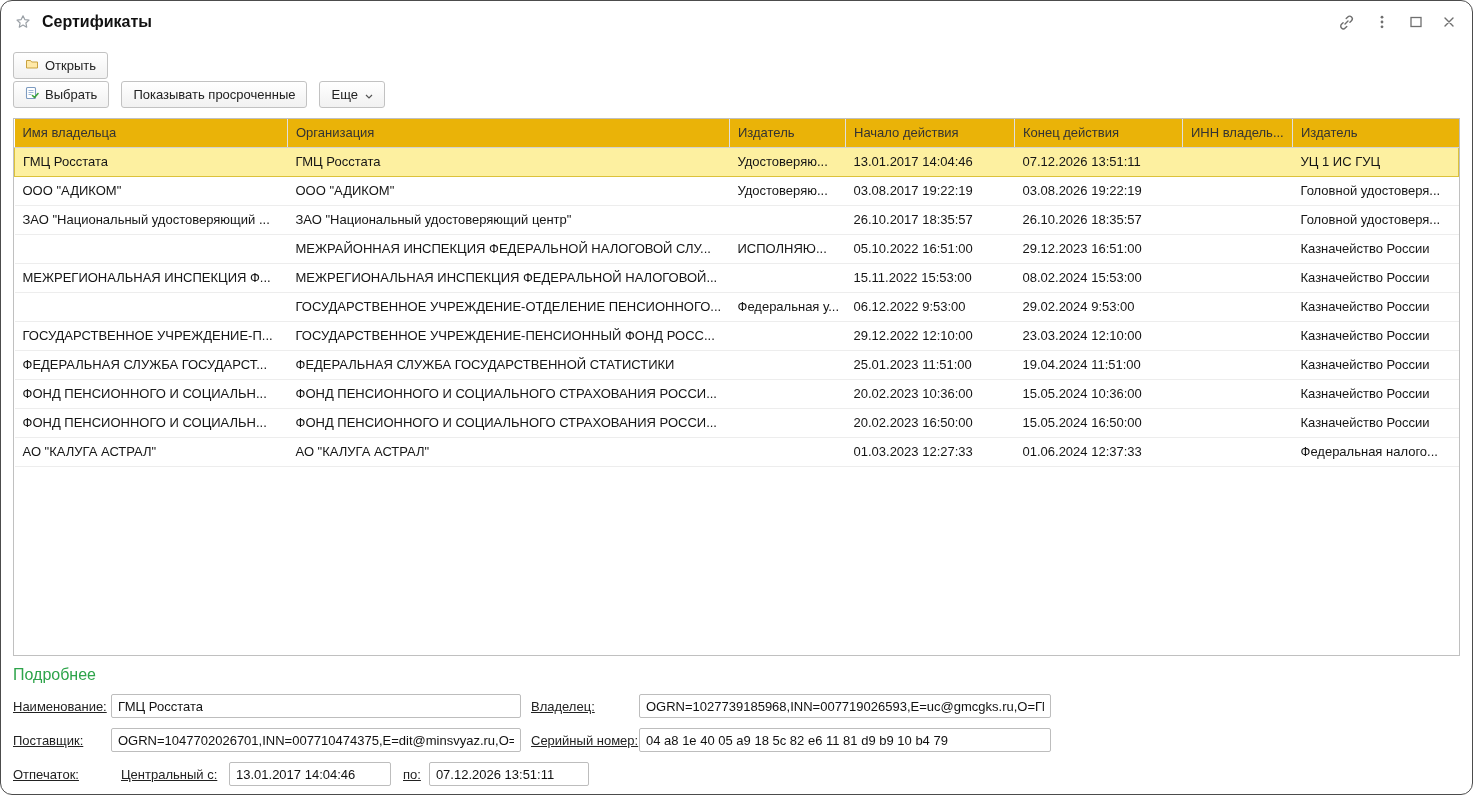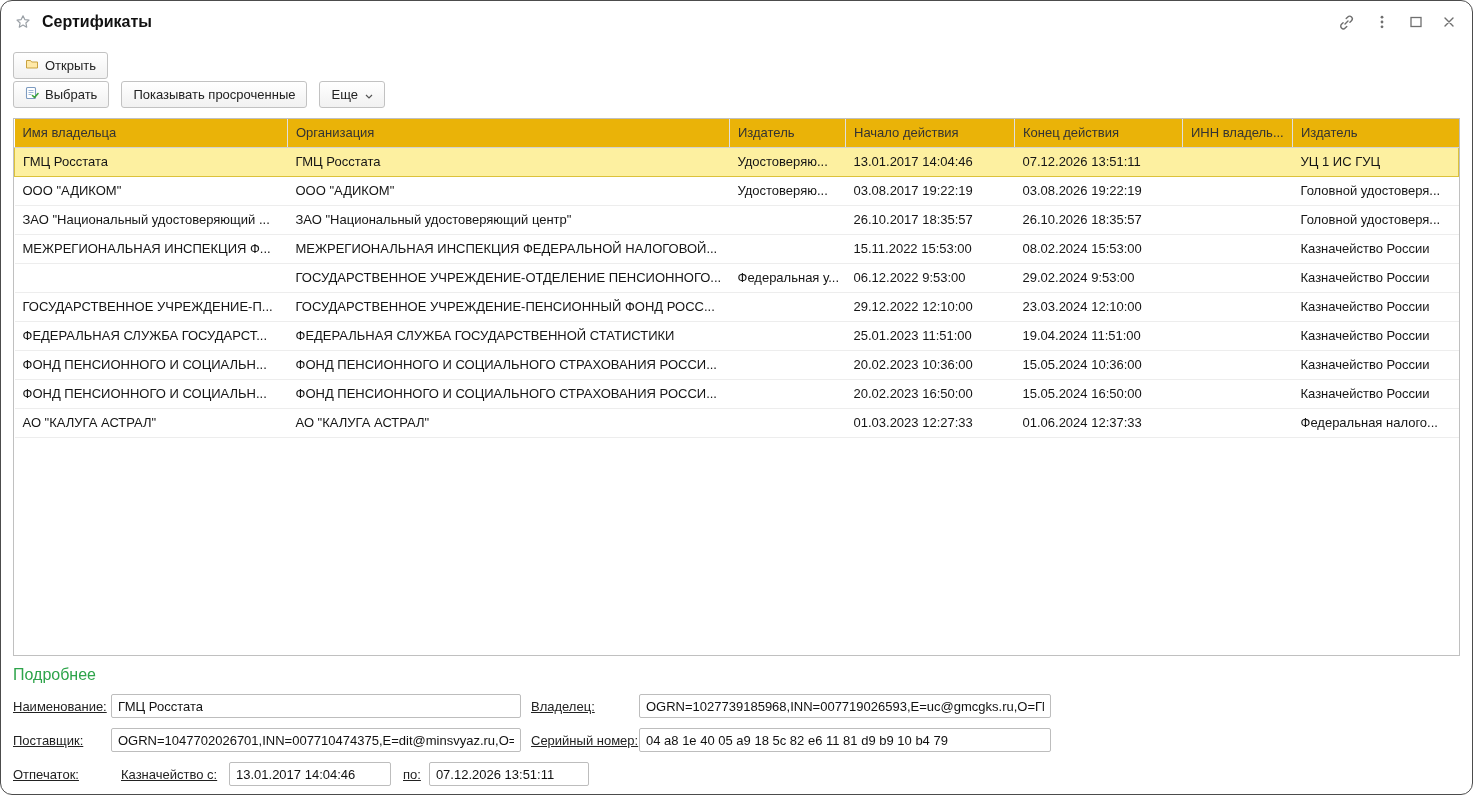--- a/index.html
+++ b/index.html
@@ -178,20 +178,29 @@
           <tr>
       <td>ЗАО "Национальный удостоверяющий ...</td>
       <td>ЗАО "Национальный удостоверяющий центр"</td>
       <td></td>
       <td>26.10.2017 18:35:57</td>
       <td>26.10.2026 18:35:57</td>
       <td></td>
       <td>Головной удостоверя...</td>
     </tr>
           <tr>
+      <td></td>
+      <td>МЕЖРАЙОННАЯ ИНСПЕКЦИЯ ФЕДЕРАЛЬНОЙ НАЛОГОВОЙ СЛУ...</td>
+      <td>ИСПОЛНЯЮ...</td>
+      <td>05.10.2022 16:51:00</td>
+      <td>29.12.2023 16:51:00</td>
+      <td></td>
+      <td>Казначейство России</td>
+    </tr>
+          <tr>
       <td>МЕЖРЕГИОНАЛЬНАЯ ИНСПЕКЦИЯ Ф...</td>
       <td>МЕЖРЕГИОНАЛЬНАЯ ИНСПЕКЦИЯ ФЕДЕРАЛЬНОЙ НАЛОГОВОЙ...</td>
       <td></td>
       <td>15.11.2022 15:53:00</td>
       <td>08.02.2024 15:53:00</td>
       <td></td>
       <td>Казначейство России</td>
     </tr>
           <tr>
       <td></td>
@@ -263,20 +272,20 @@
 
     <div class="form-row">
       <span class="lbl c1">Поставщик:</span>
       <input class="fld w1" value="OGRN=1047702026701,INN=007710474375,E=dit@minsvyaz.ru,O=М" style="">
       <span class="lbl c2">Серийный номер:</span>
       <input class="fld w2" value="04 a8 1e 40 05 a9 18 5c 82 e6 11 81 d9 b9 10 b4 79" style="">
     </div>
 
     <div class="form-row">
       <span class="lbl c1">Отпечаток:</span>
-      <span class="lbl c2">Казначейство с:</span>
+      <span class="lbl c2">Центральный с:</span>
       <input class="fld wd" value="13.01.2017 14:04:46" style="">
       <span class="lbl c3">по:</span>
       <input class="fld wd2" value="07.12.2026 13:51:11" style="">
     </div>
   </div>
 
 </div>
 
 </body></html>

